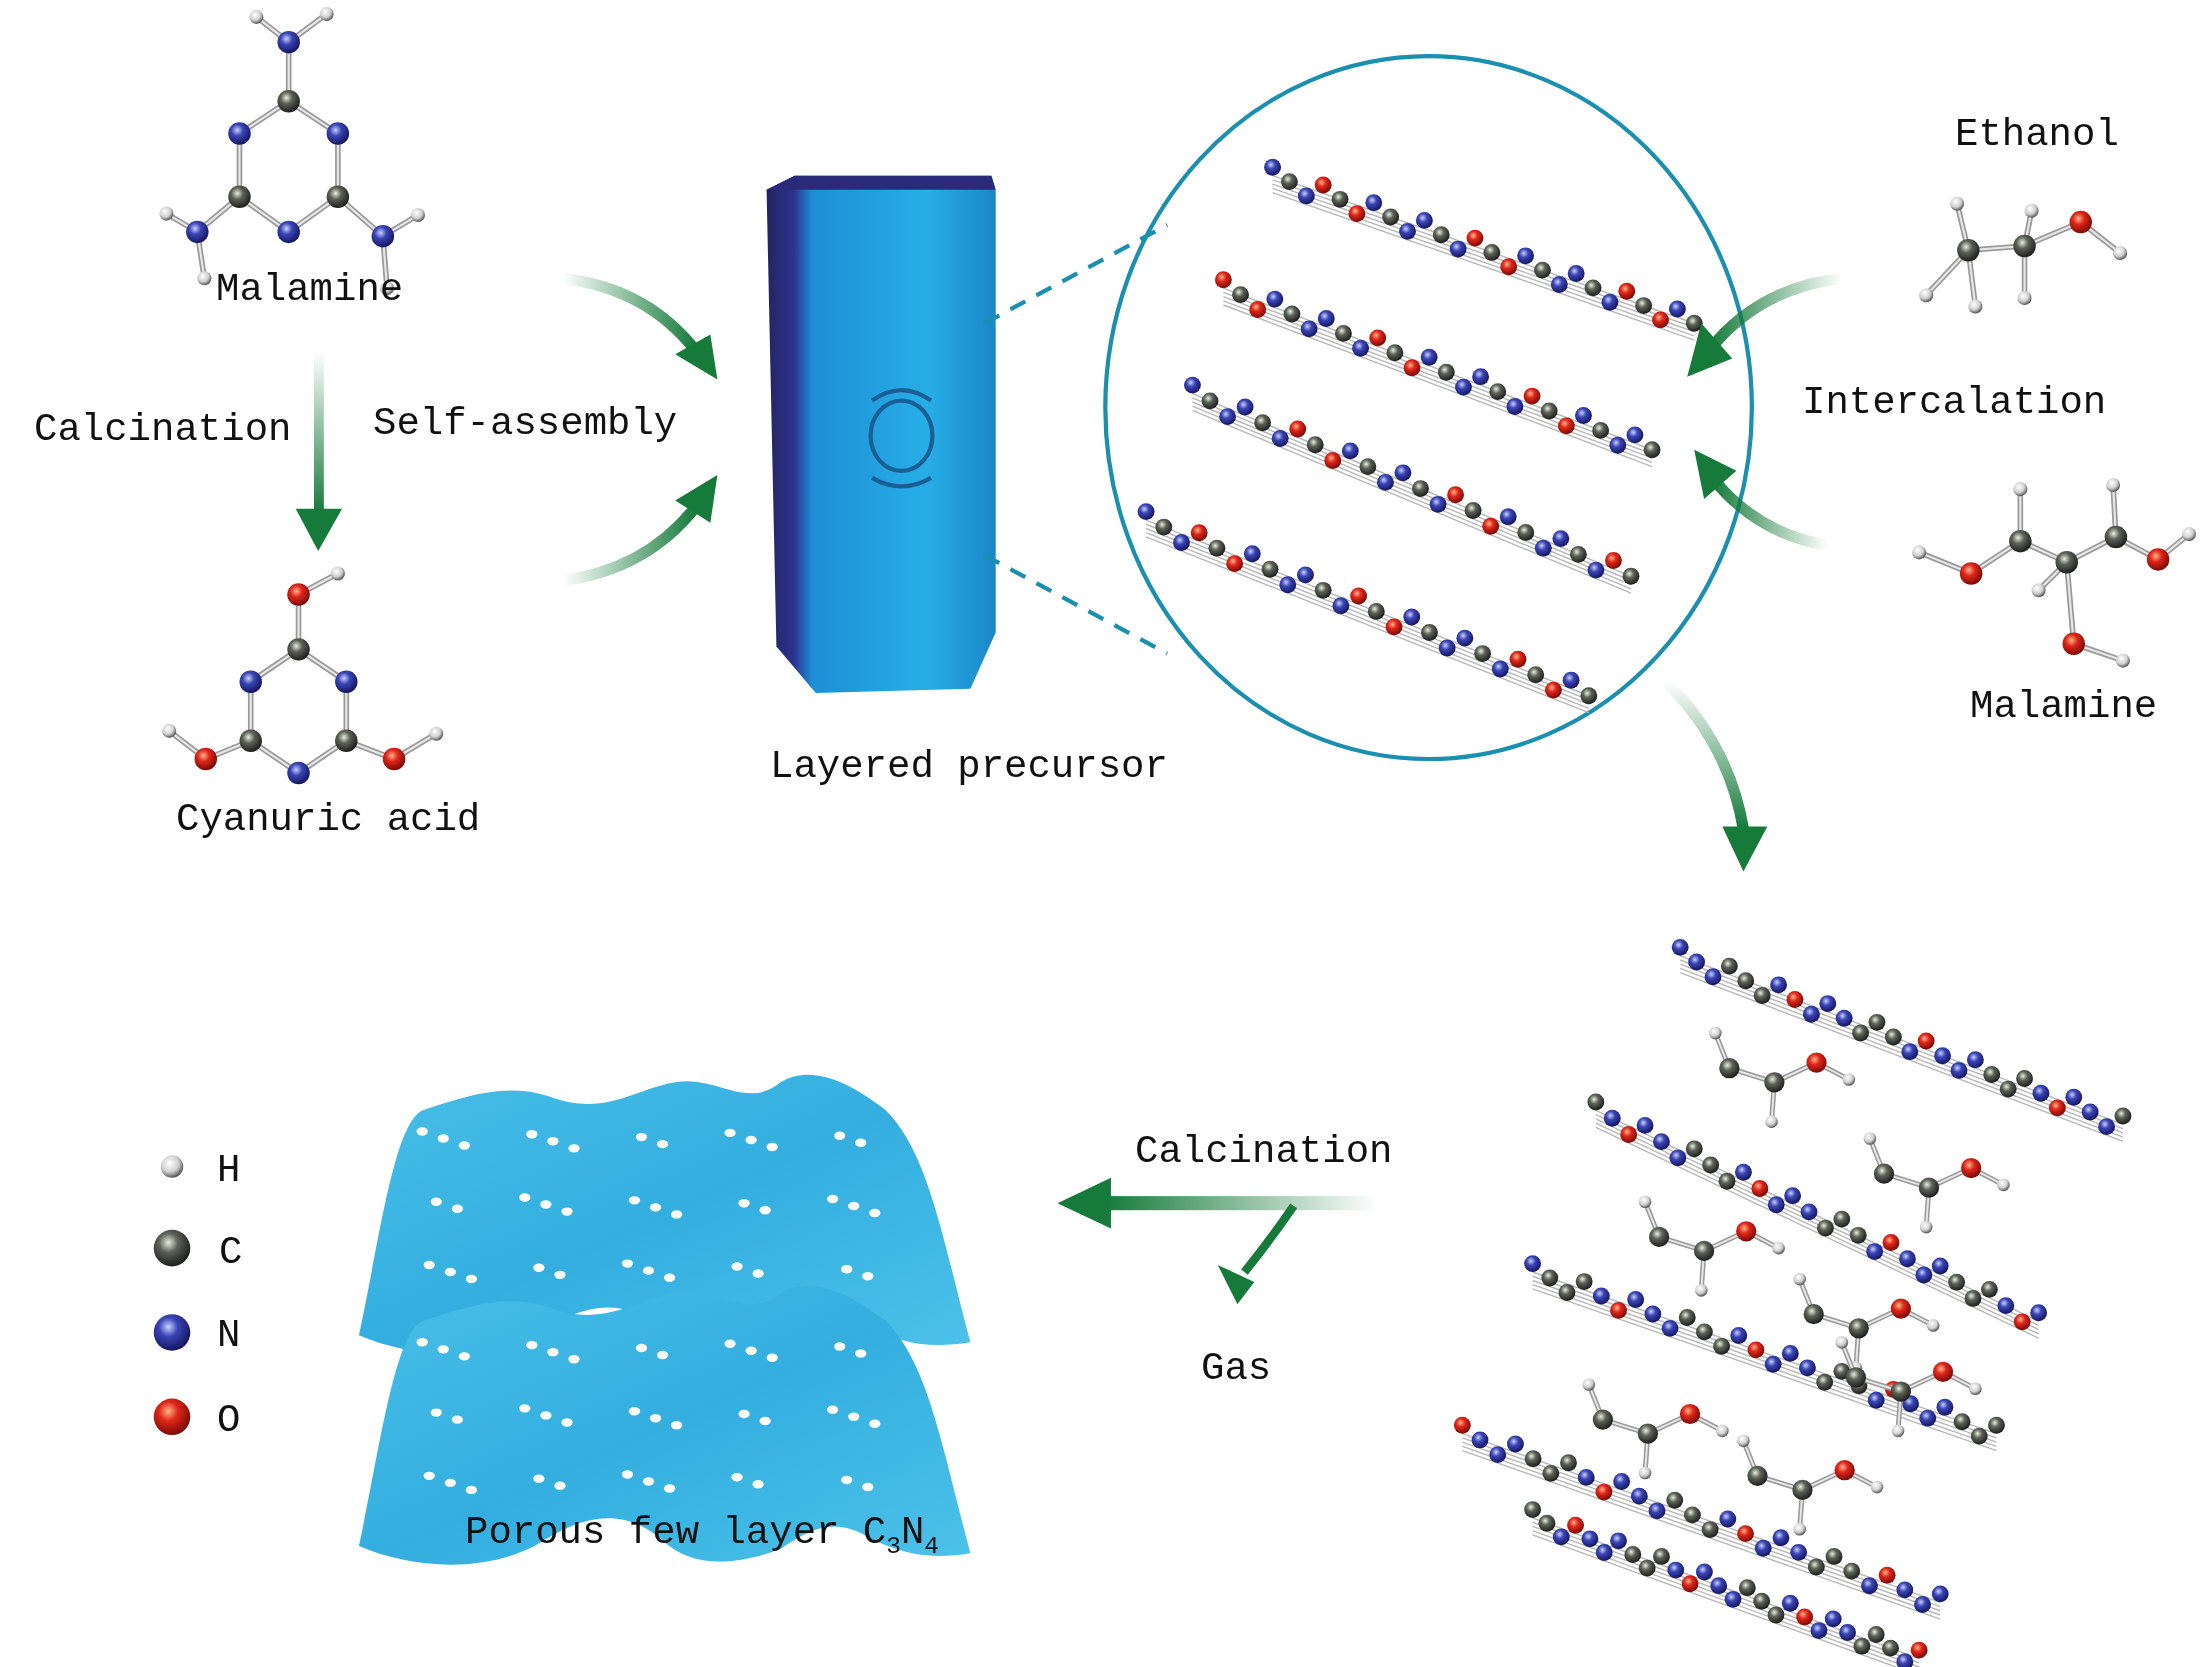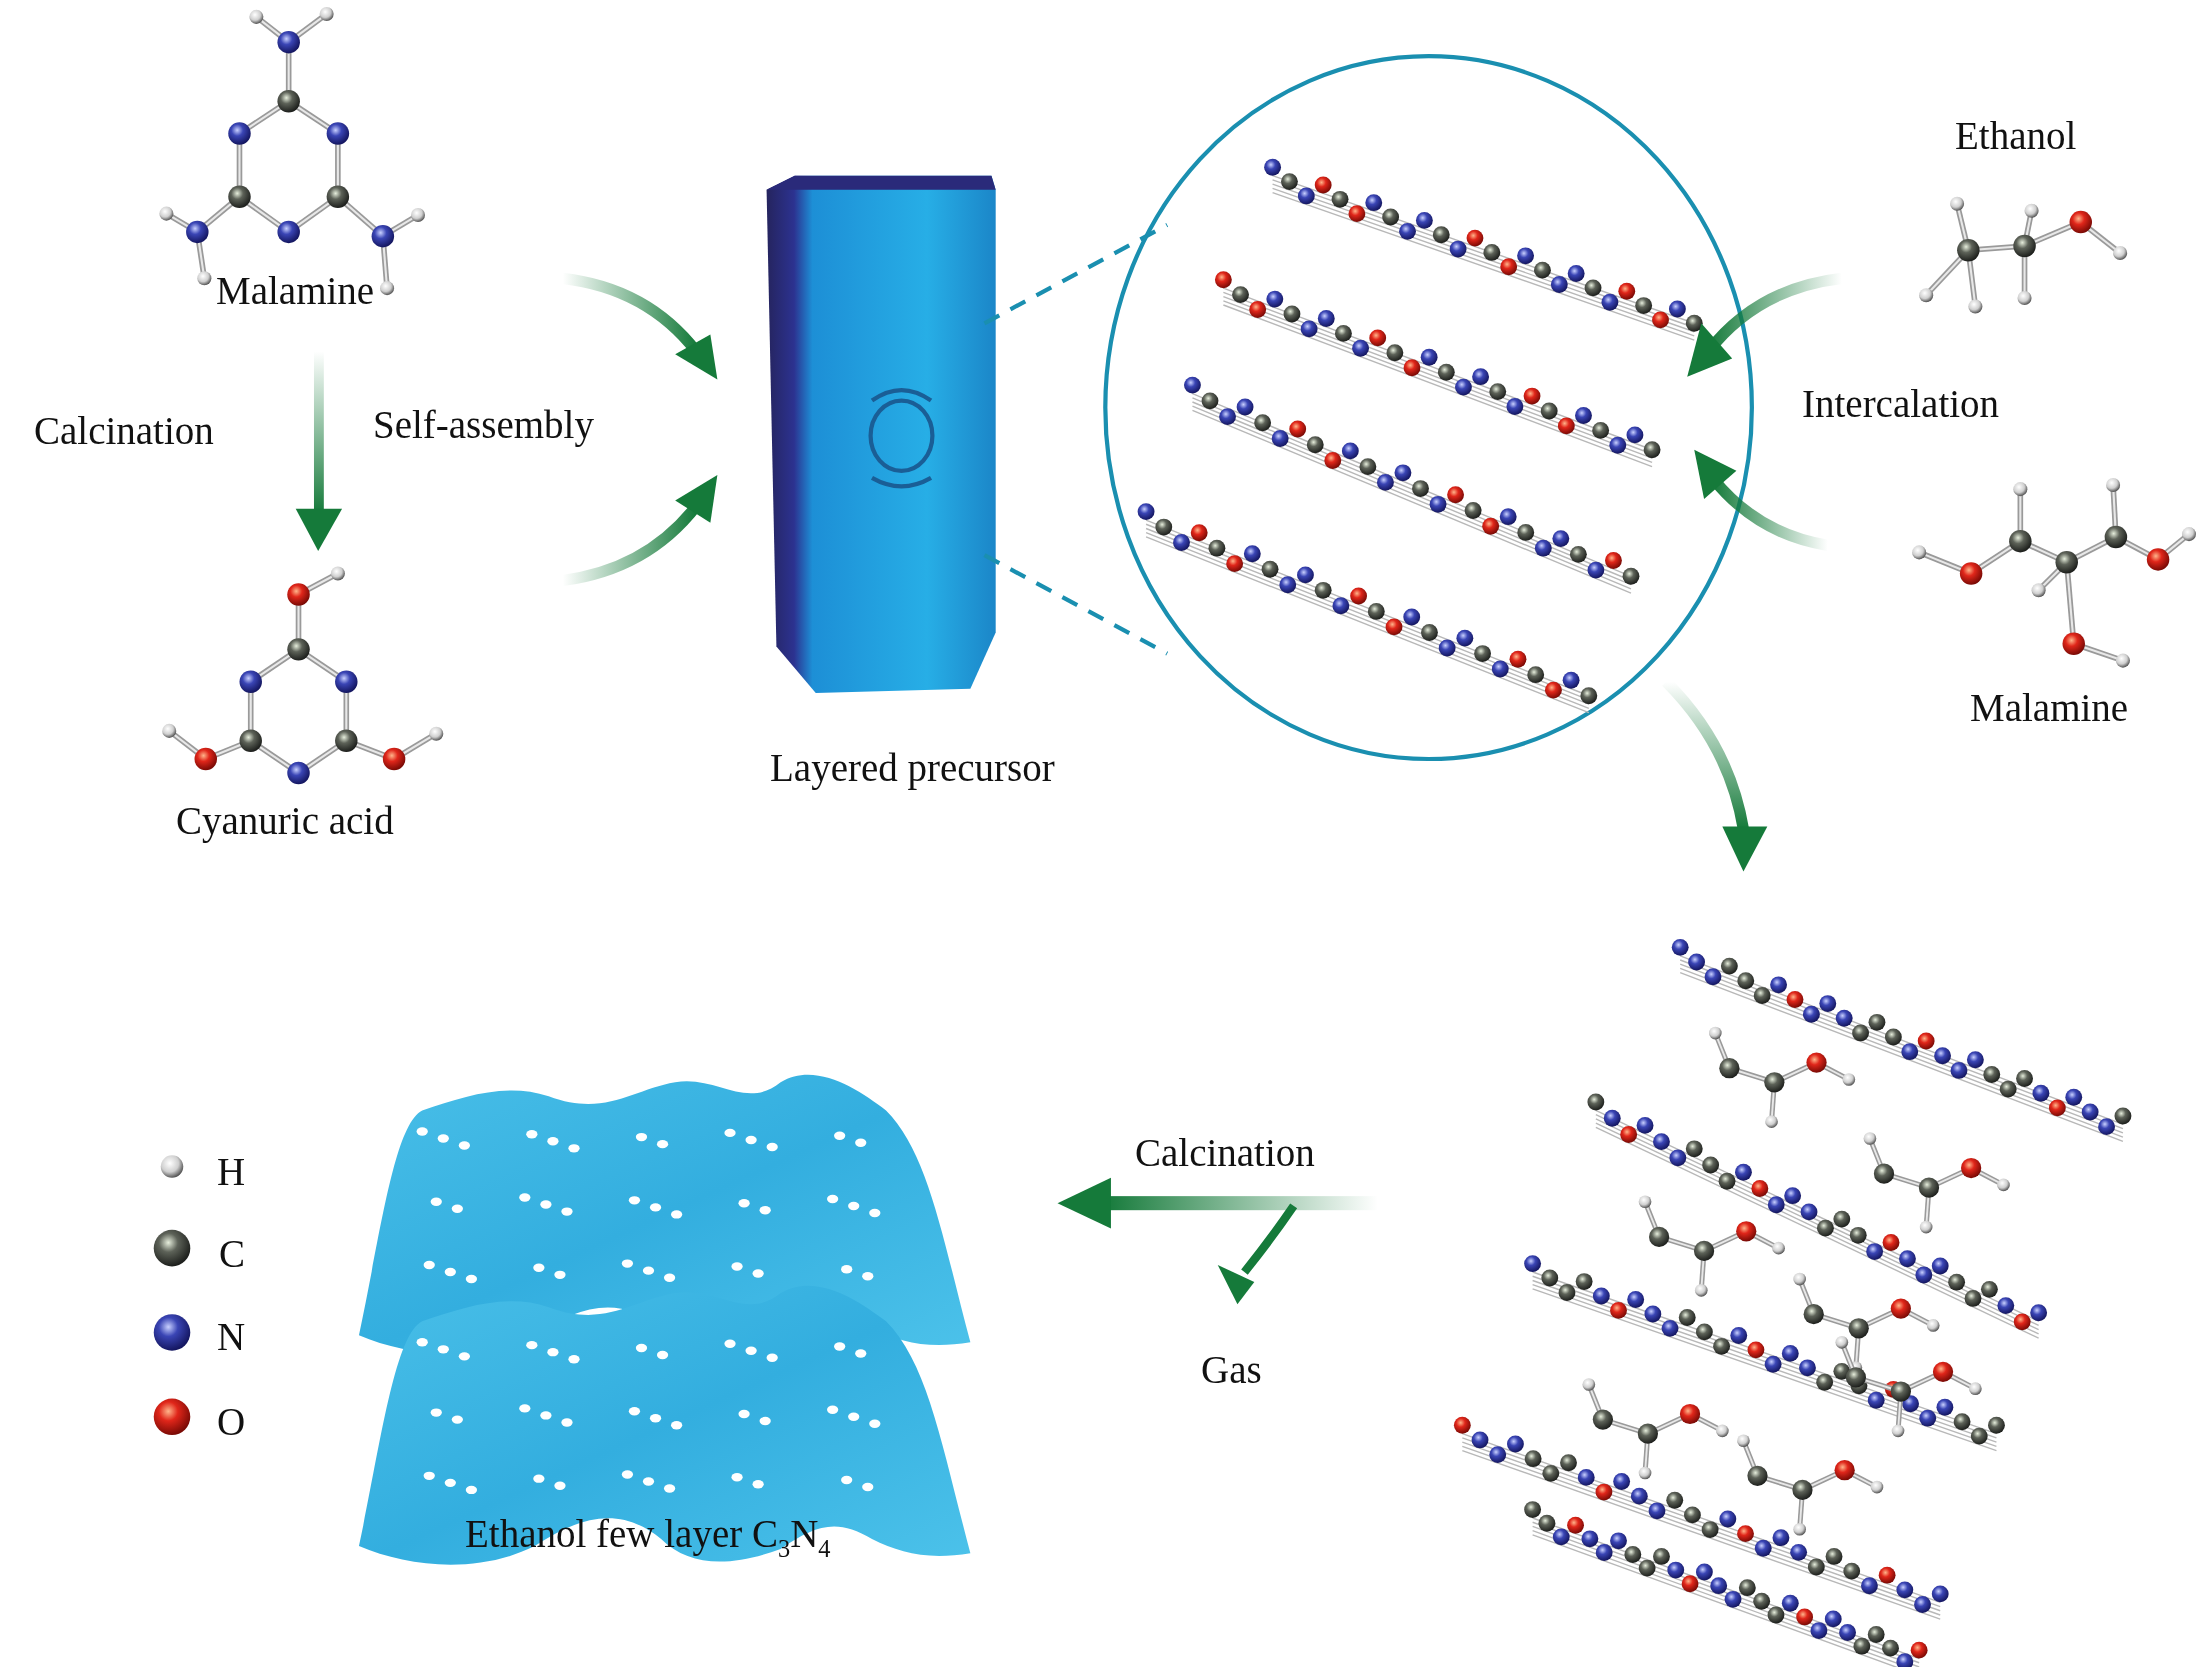--- a/index.html
+++ b/index.html
@@ -1,18 +1,18 @@
 <!DOCTYPE html>
 <html style="font-size:11.5px"><head>
 <meta charset="utf-8">
 <style>
   html,body{margin:0;padding:0;background:#fff;}
   body{width:2205px;height:1667px;overflow:hidden;position:relative;font-family:"Liberation Serif","DejaVu Serif",serif;}
   #stage{position:absolute;left:0;top:0;width:2205px;height:1667px;}
-  .lbl{position:absolute;font-size:39px;color:#111;white-space:nowrap;line-height:1;font-family:Liberation Serif, serif;}
+  .lbl{position:absolute;font-size:39px;color:#111;white-space:nowrap;line-height:1;font-family:Liberation Mono, monospace;}
   .lbl sub{font-size:24.4px;vertical-align:-10px;}
 </style>
 </head>
 <body>
 
 <div id="stage">
 <svg id="svg" width="2205" height="1667" viewBox="0 0 1568 1186">
   <defs>
     <radialGradient id="gN" cx="40%" cy="35%" r="65%">
           <stop offset="0" stop-color="#c8d0ff"></stop>
@@ -761,20 +761,20 @@
 <div class="lbl" style="left:216px;top:271px;">Malamine</div>
 <div class="lbl" style="left:34px;top:411px;">Calcination</div>
 <div class="lbl" style="left:373px;top:405px;">Self-assembly</div>
 <div class="lbl" style="left:176px;top:801px;">Cyanuric acid</div>
 <div class="lbl" style="left:732px;top:748px;margin-left:38px;">Layered precursor</div>
 <div class="lbl" style="left:1955px;top:116px;">Ethanol</div>
 <div class="lbl" style="left:1802px;top:384px;">Intercalation</div>
 <div class="lbl" style="left:1970px;top:688px;">Malamine</div>
 <div class="lbl" style="left:1135px;top:1133px;">Calcination</div>
 <div class="lbl" style="left:1201px;top:1350px;">Gas</div>
-<div class="lbl" style="left:465px;top:1514px;"><span>Ethanol few layer C</span><sub>3</sub><span>N</span><sub>4</sub></div>
+<div class="lbl" style="left:465px;top:1514px;"><span>Porous few layer C</span><sub>3</sub><span>N</span><sub>4</sub></div>
 
 <div class="lbl" style="left:217px;top:1152px;">H</div>
 <div class="lbl" style="left:219px;top:1234px;">C</div>
 <div class="lbl" style="left:217px;top:1317px;">N</div>
 <div class="lbl" style="left:217px;top:1402px;">O</div>
 </div>
 
 
 </body></html>

